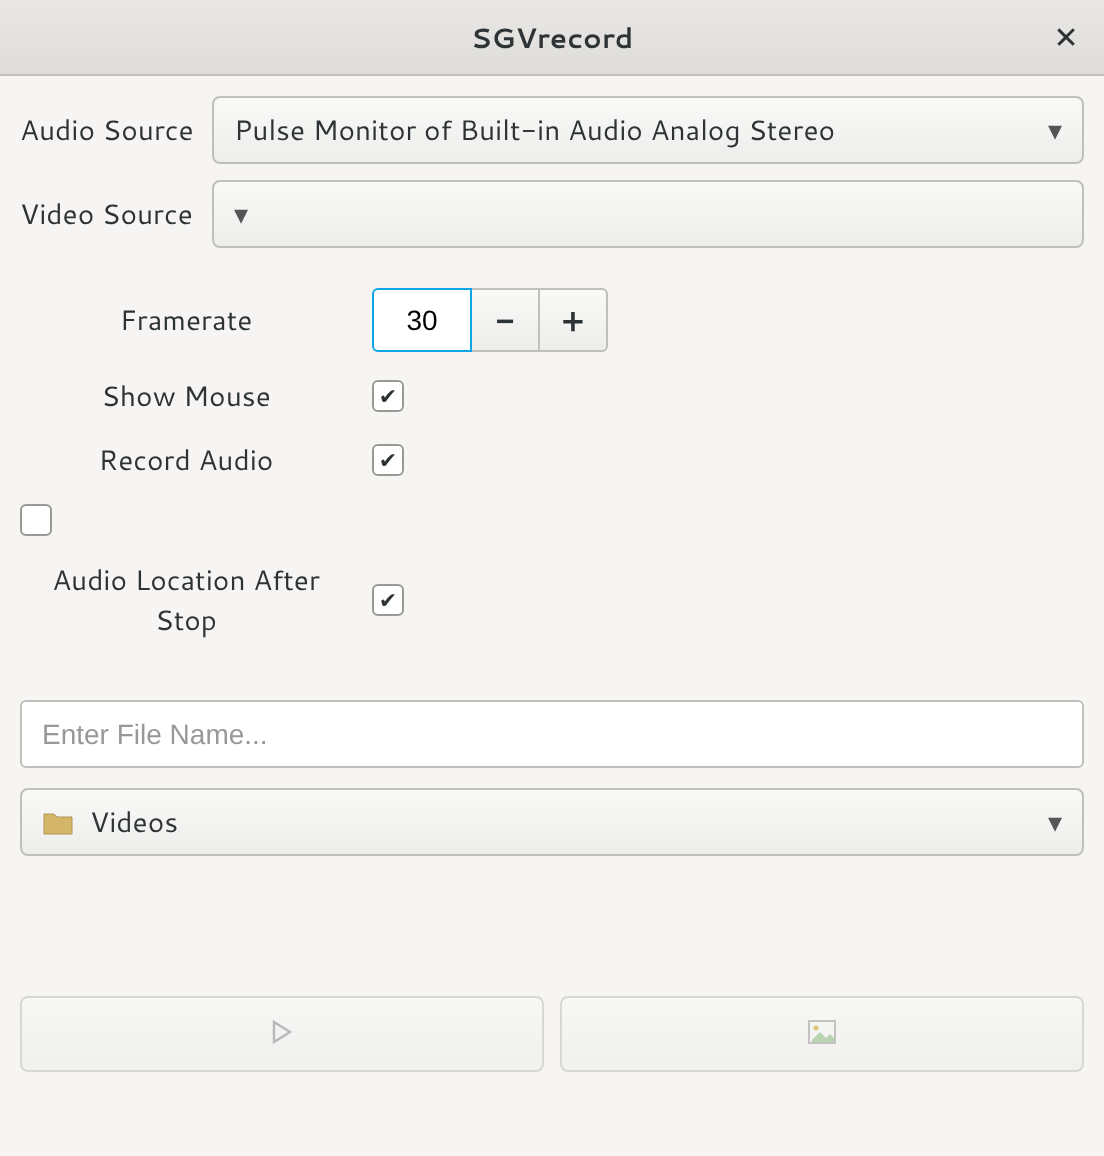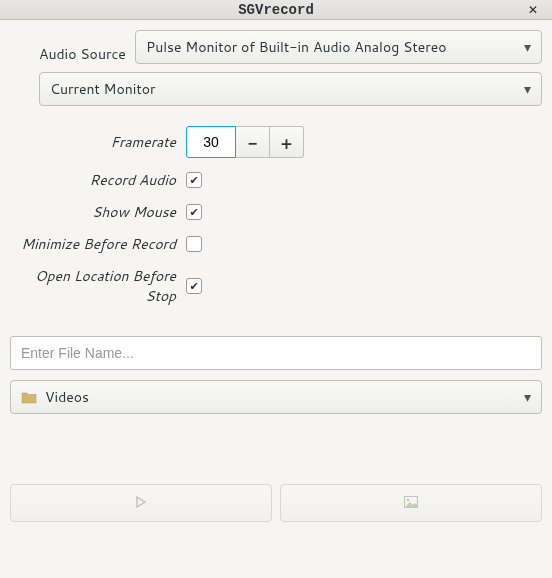--- a/index.html
+++ b/index.html
@@ -6,28 +6,27 @@
 body {
   font-family: "Cantarell", "Segoe UI", sans-serif;
   font-size: 14px;
   color: #2e3436;
   background: #f6f5f4;
   width: 552px;
   height: 578px;
   overflow: hidden;
 }
 .titlebar {
-  height: 20px;
+  height: 38px;
   background: linear-gradient(#eae8e6, #dedcd9);
   border-bottom: 1px solid #c0bfbc;
   display: flex;
   align-items: center;
   justify-content: center;
   position: relative;
-  font-family: Liberation Mono, monospace;
 }
 .titlebar-title {
   font-weight: bold;
   font-size: 14px;
 }
 .close-btn {
   position: absolute;
   right: 10px;
   top: 50%;
   transform: translateY(-50%);
@@ -38,23 +37,22 @@
   justify-content: center;
   cursor: pointer;
   font-size: 15px;
   color: #2e3436;
 }
 .content {
   padding: 10px;
 }
 .row {
   display: flex;
-  align-items: flex-end;
+  align-items: center;
   margin-bottom: 8px;
-  margin-left: 29px;
 }
 .src-label {
   width: 96px;
   text-align: left;
   padding-right: 6px;
 }
 .combo {
   flex: 1;
   height: 34px;
   background: linear-gradient(#f9f9f8, #ededec);
@@ -73,23 +71,22 @@
   margin-top: 20px;
   margin-bottom: 30px;
 }
 .setting-row {
   display: flex;
   align-items: center;
   margin-bottom: 12px;
 }
 .setting-label {
   width: 176px;
-  text-align: right;
+  text-align: center;
   padding-right: 10px;
-  font-style: italic;
 }
 .spinner {
   display: flex;
 }
 .spinner input {
   width: 50px;
   height: 32px;
   border: 1px solid #0ea5e9;
   border-radius: 3px 0 0 3px;
   text-align: center;
@@ -194,58 +191,57 @@
 
   <div class="row">
     <div class="src-label">Audio Source</div>
     <div class="combo">
       <span class="combo-text">Pulse Monitor of Built-in Audio Analog Stereo</span>
       <span class="combo-arrow">▾</span>
     </div>
   </div>
 
   <div class="row">
+    <div class="src-label">Video Source</div>
     <div class="combo">
-      <span class="combo-text">Current Monitor</span>
       <span class="combo-arrow">▾</span>
     </div>
   </div>
 
   <div class="settings">
 
     <div class="setting-row">
       <div class="setting-label">Framerate</div>
       <div class="spinner">
         <input type="text" value="30" style="">
         <div class="spinner-btn">
           <span>−</span>
         </div>
         <div class="spinner-btn">
           <span>+</span>
         </div>
       </div>
     </div>
 
     <div class="setting-row">
+      <div class="setting-label">Show Mouse</div>
+      <span class="checkbox checked"></span>
+    </div>
+
+    <div class="setting-row">
       <div class="setting-label">Record Audio</div>
       <span class="checkbox checked"></span>
     </div>
 
     <div class="setting-row">
-      <div class="setting-label">Show Mouse</div>
-      <span class="checkbox checked"></span>
-    </div>
-
-    <div class="setting-row">
-      <div class="setting-label">Minimize Before Record</div>
       <span class="checkbox"></span>
     </div>
 
     <div class="setting-row">
-      <div class="setting-label">Open Location Before Stop</div>
+      <div class="setting-label">Audio Location After Stop</div>
       <span class="checkbox checked"></span>
     </div>
 
 
   </div>
 
   <input class="filename-input" type="text" placeholder="Enter File Name..." style="">
 
   <div class="folder-combo">
     <span class="folder-icon">

